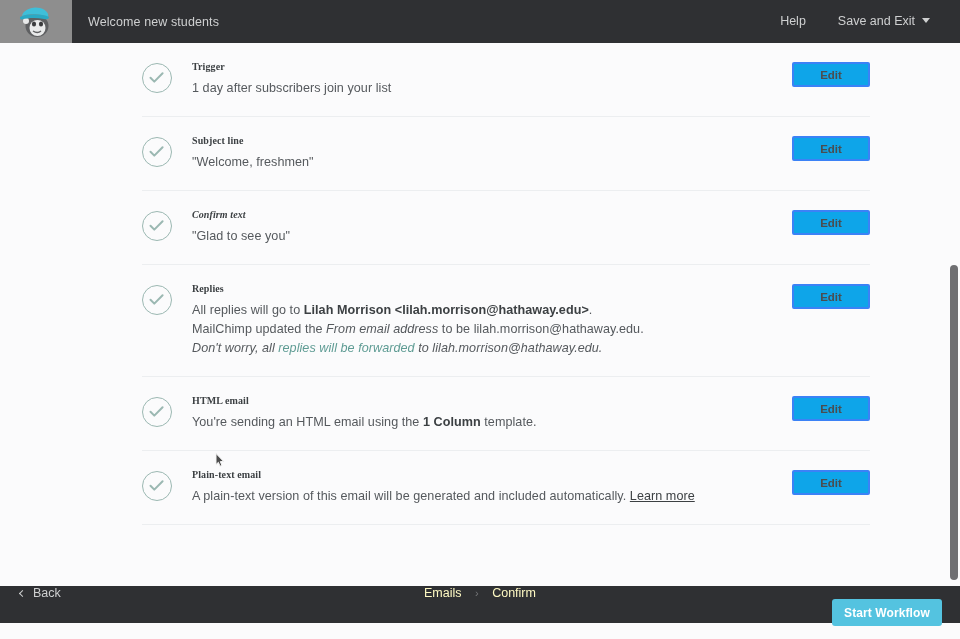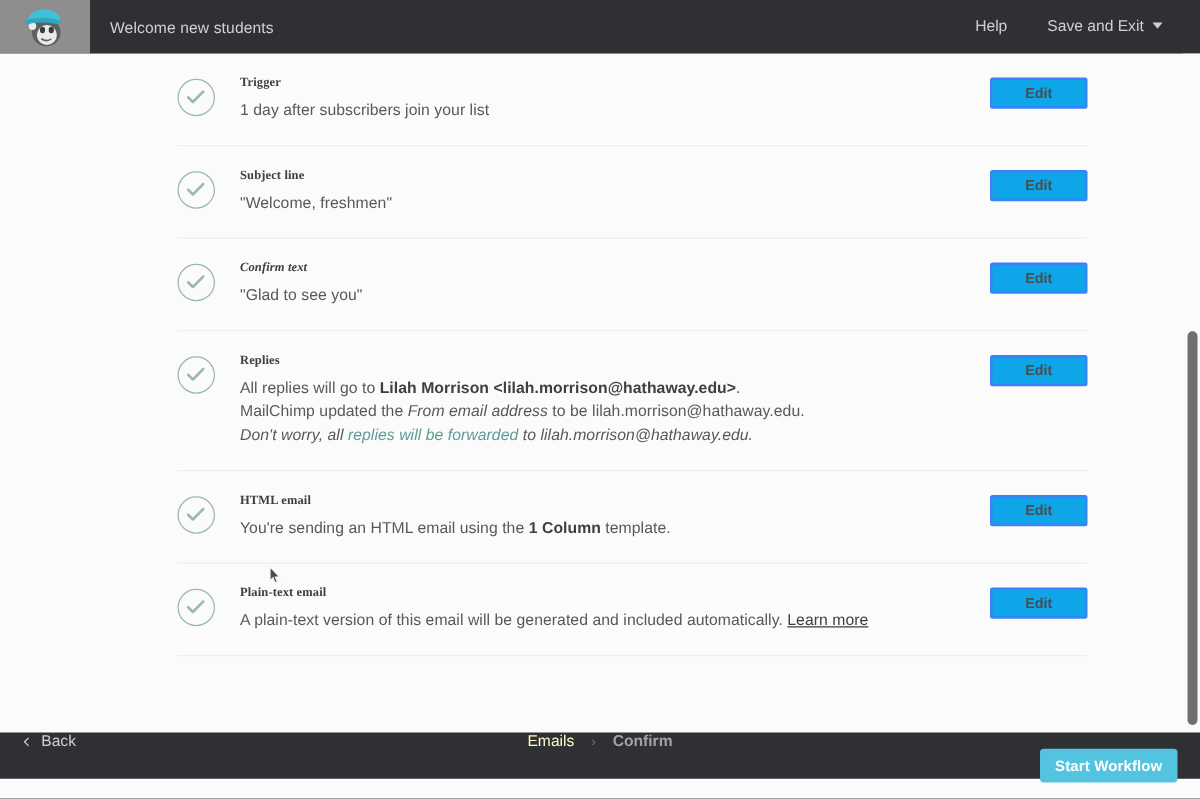--- a/index.html
+++ b/index.html
@@ -117,21 +117,21 @@
     display:inline-block; width:5px; height:5px; margin-right:8px;
     border-left: 1.4px solid #cfd0d1; border-bottom: 1.4px solid #cfd0d1;
     transform: rotate(45deg);
   }
   .crumbs {
     position: absolute; left: 0; right: 0; text-align: center;
     font-size: 12.5px; pointer-events: none;
   }
   .crumb-a { color: #fef9c3; cursor: pointer; pointer-events: auto; }
   .crumb-sep { color: #76777a; margin: 0 10px; font-size: 11px; }
-  .crumb-b { color: #a3a3a3; font-weight: bold; pointer-events: auto; }
+  .crumb-b { color: #fef9c3; font-weight: normal; pointer-events: auto; }
   .start-btn {
     position: absolute; right: 18px; top: 13px;
     width: 110px; height: 27px; background: #54c3e0;
     border: none; border-radius: 3px; color: #fff;
     font-family: "Liberation Sans", sans-serif;
     font-size: 12px; font-weight: bold; cursor: pointer;
     letter-spacing: .1px;
   }
 
   

